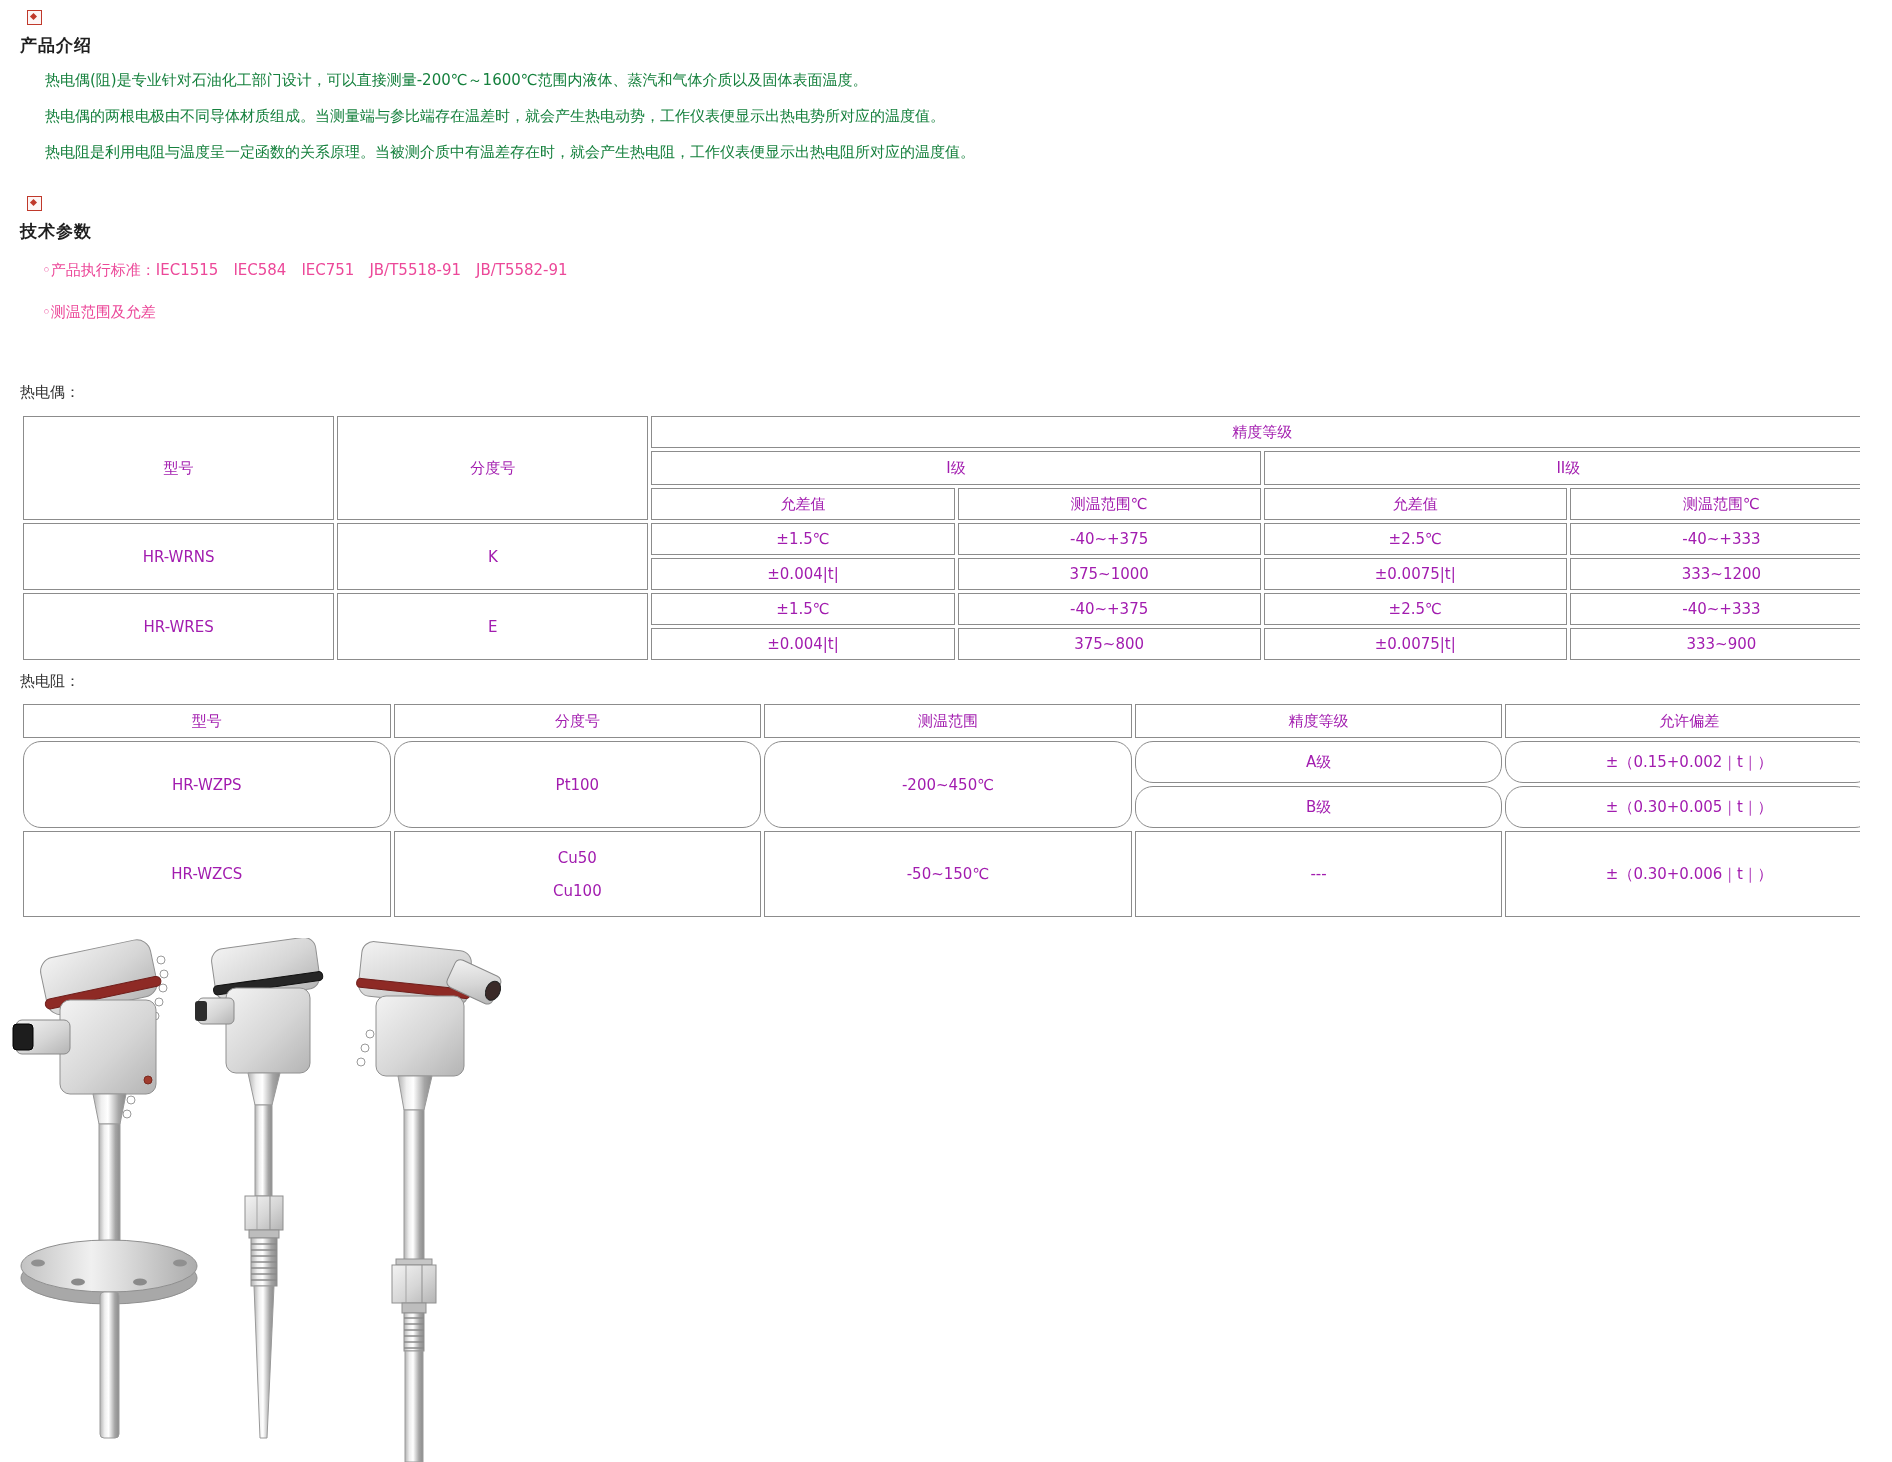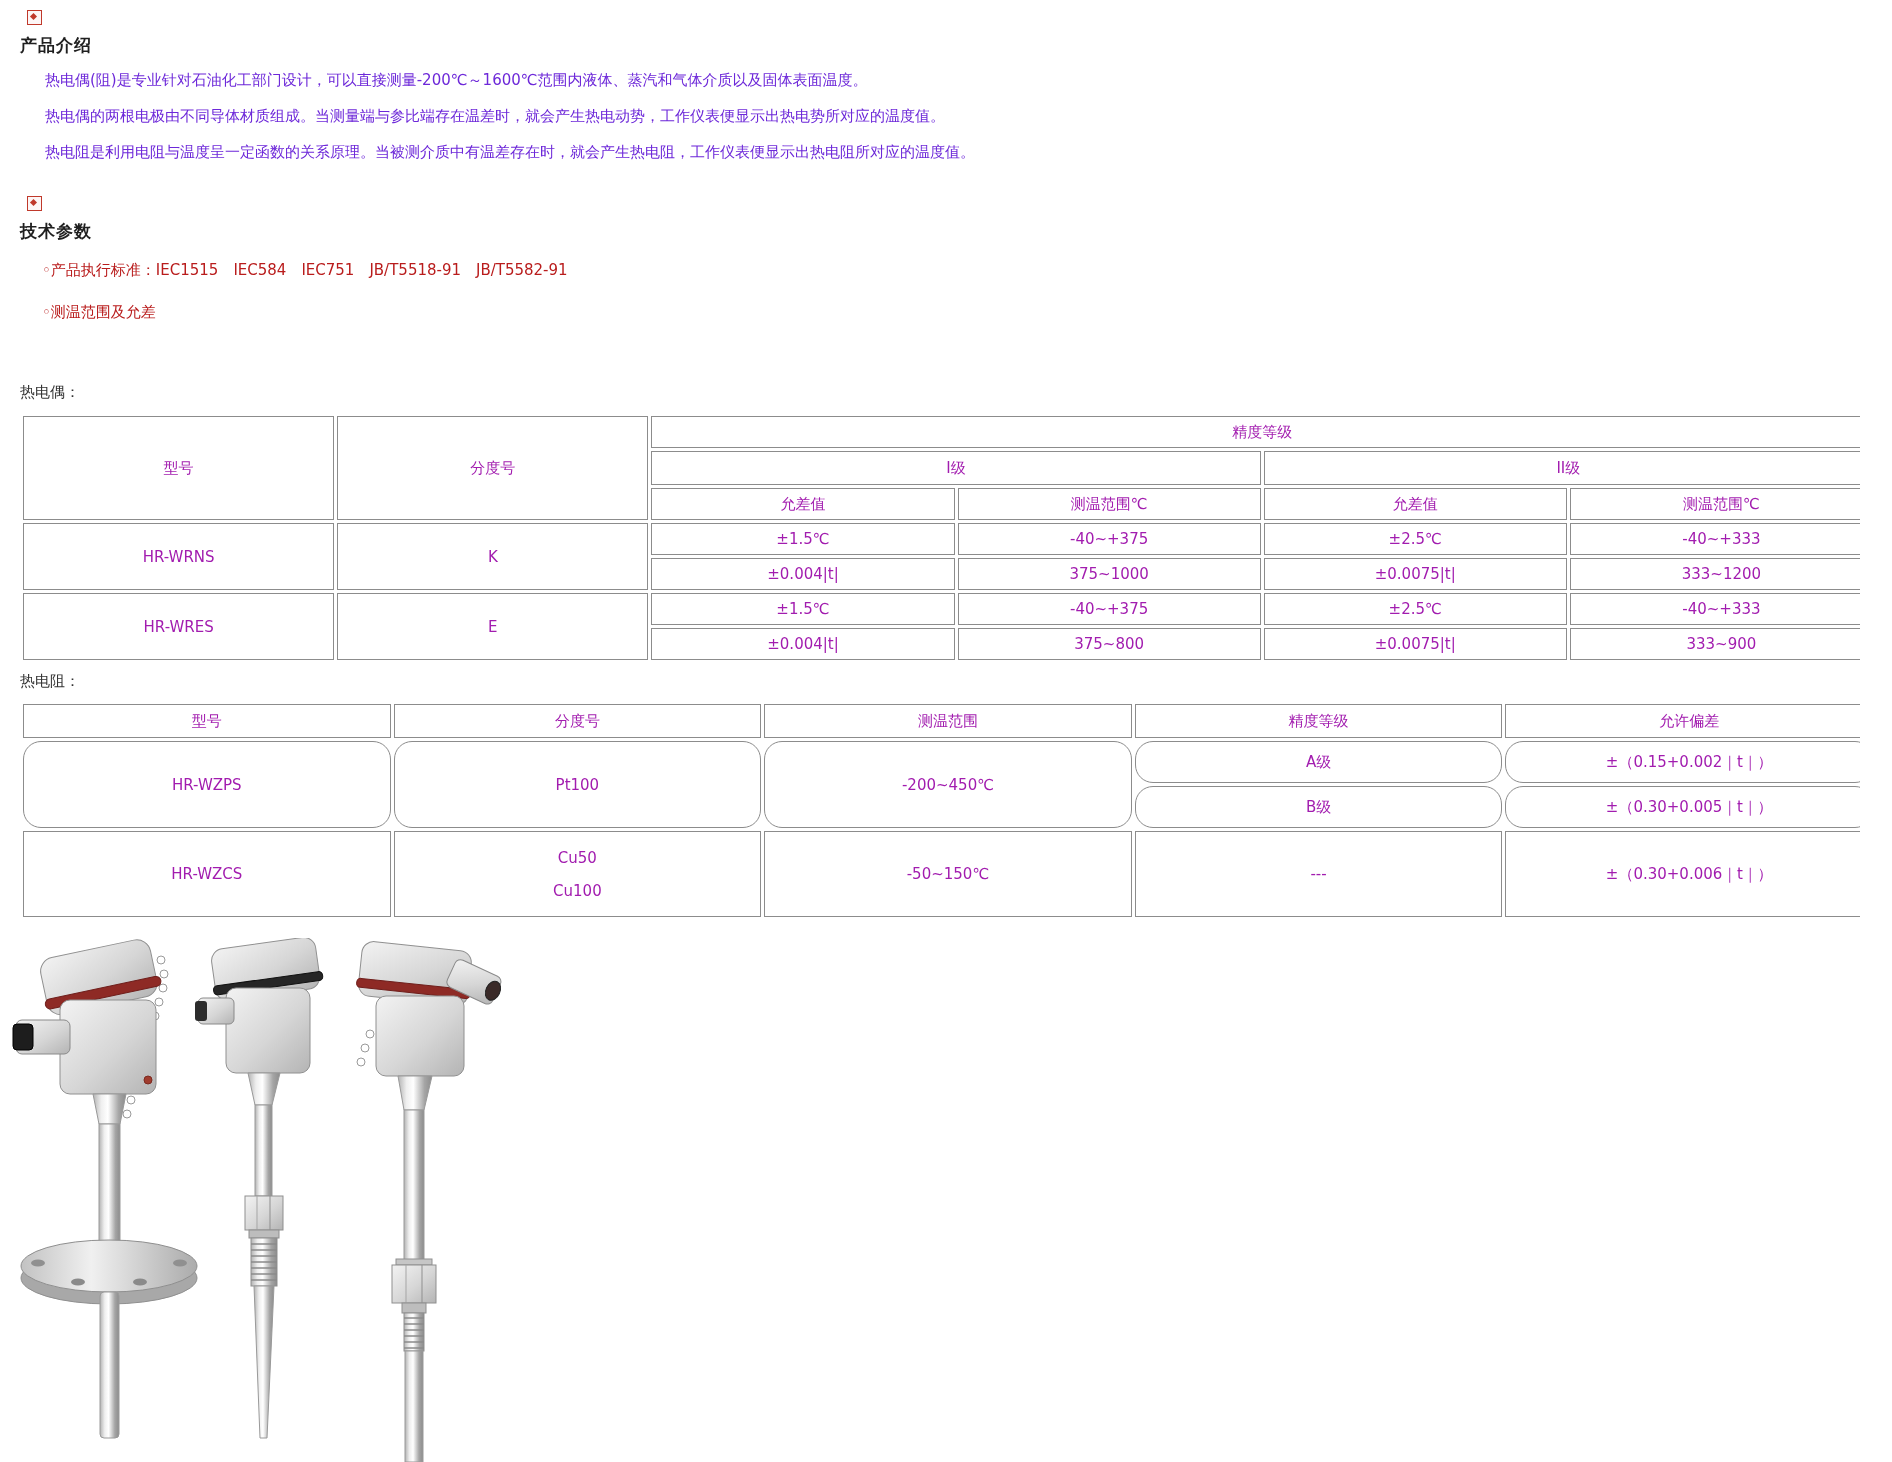--- a/index.html
+++ b/index.html
@@ -14,25 +14,25 @@
   }
   .mini-icon span{
     position:absolute;left:3px;top:3px;width:5px;height:5px;background:#c0392b;
     transform:rotate(45deg);
   }
   h1.sec-title{
     margin:0;font-size:17px;font-weight:bold;color:#1f1f1f;letter-spacing:1px;
   }
   .paras{margin-top:13px;}
   .paras p{
-    margin:0 0 15px 0;padding-left:25px;font-size:15px;line-height:21px;color:#6d28d9;
+    margin:0 0 15px 0;padding-left:25px;font-size:15px;line-height:21px;color:#15803d;
   }
   .bullets{margin-top:17px;}
   .bullets div{
-    margin:0 0 22px 0;padding-left:22px;font-size:15px;line-height:20px;color:#b91c1c;
+    margin:0 0 22px 0;padding-left:22px;font-size:15px;line-height:20px;color:#ec4899;
   }
   .tbl-label{font-size:15px;color:#333333;}
   table.spec{
     border-collapse:separate;border-spacing:3px;table-layout:fixed;
   }
   table.spec td{
     border:1px solid #8c8c8c;text-align:center;vertical-align:middle;
     font-size:15px;color:#a21caf;padding:0 4px;overflow:hidden;white-space:nowrap;
     background:#ffffff;
   }

